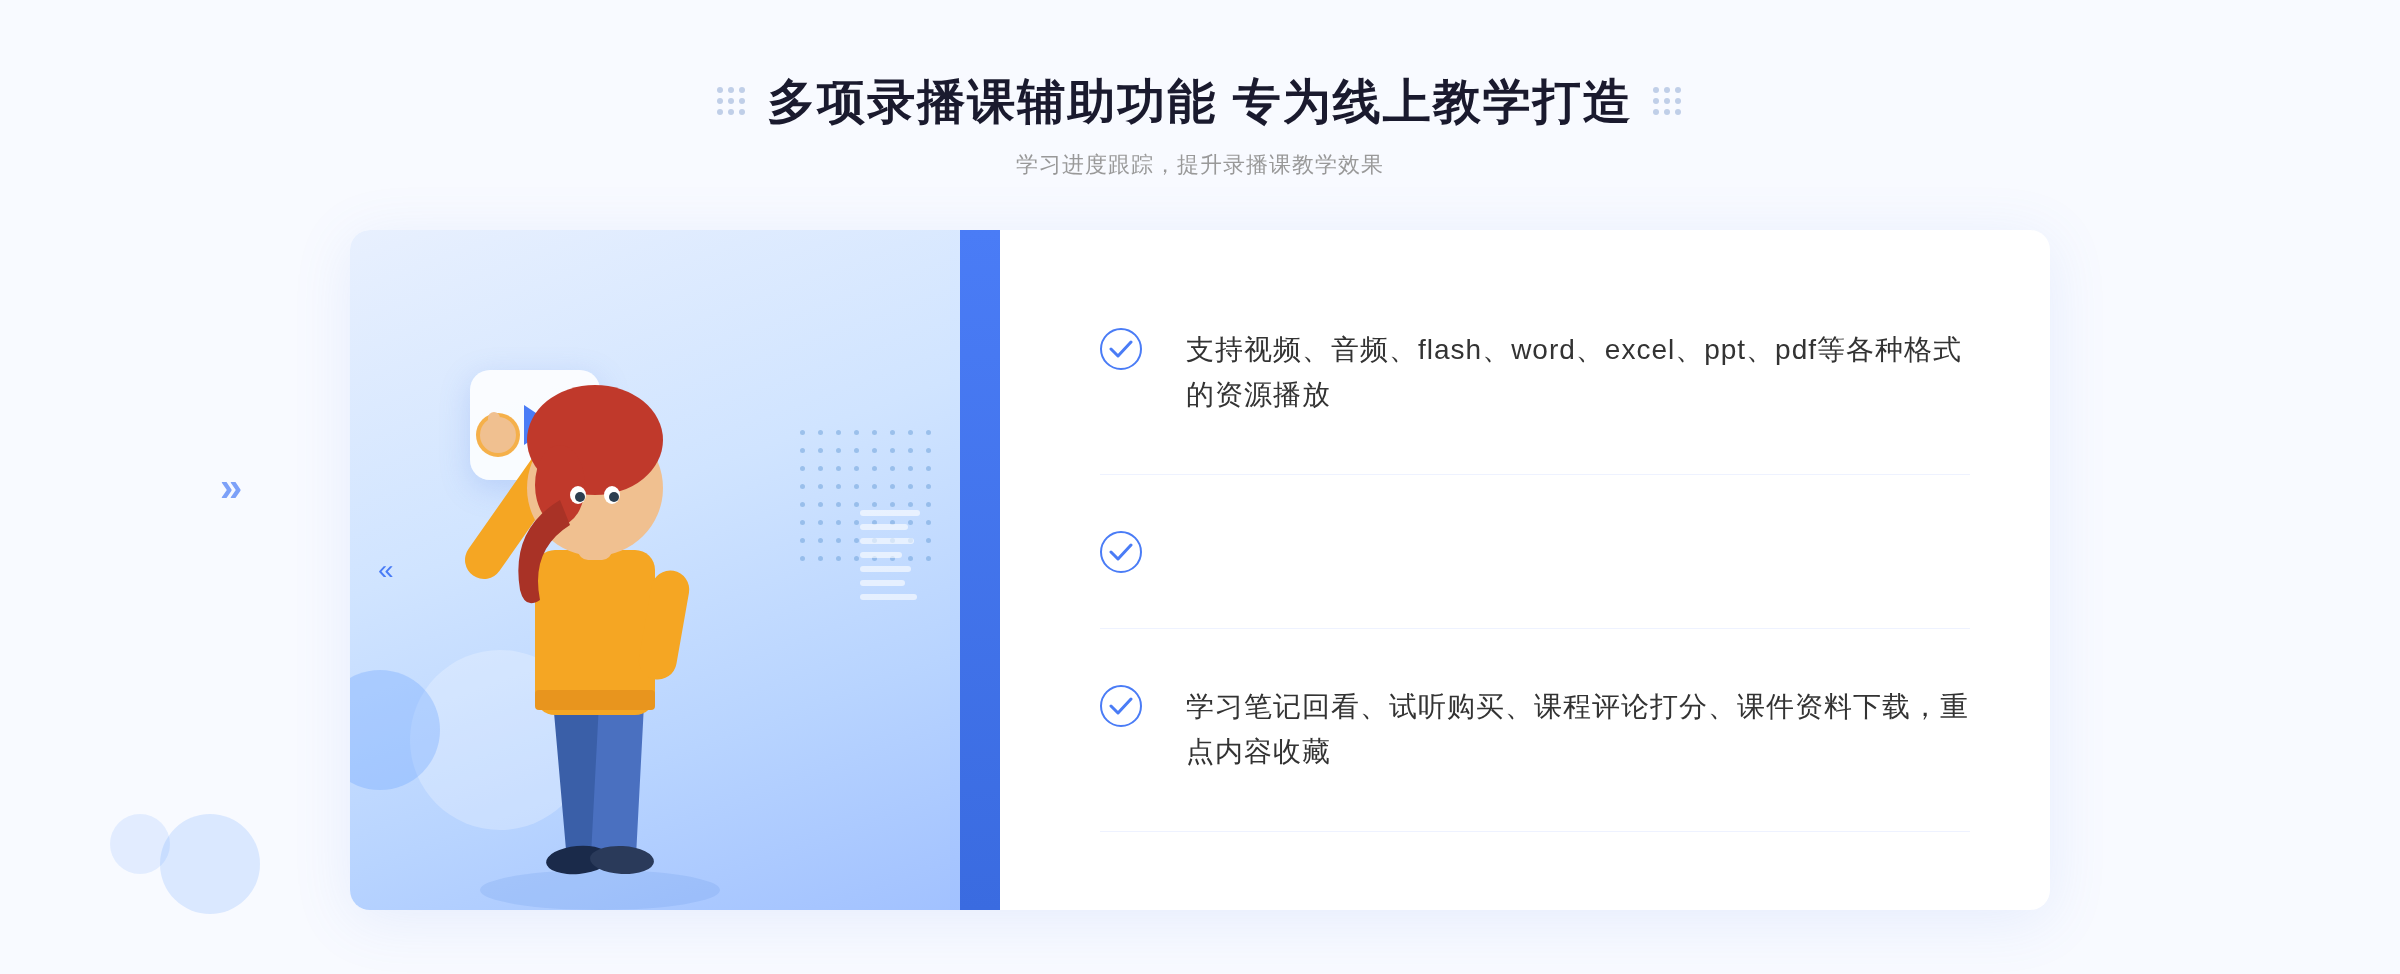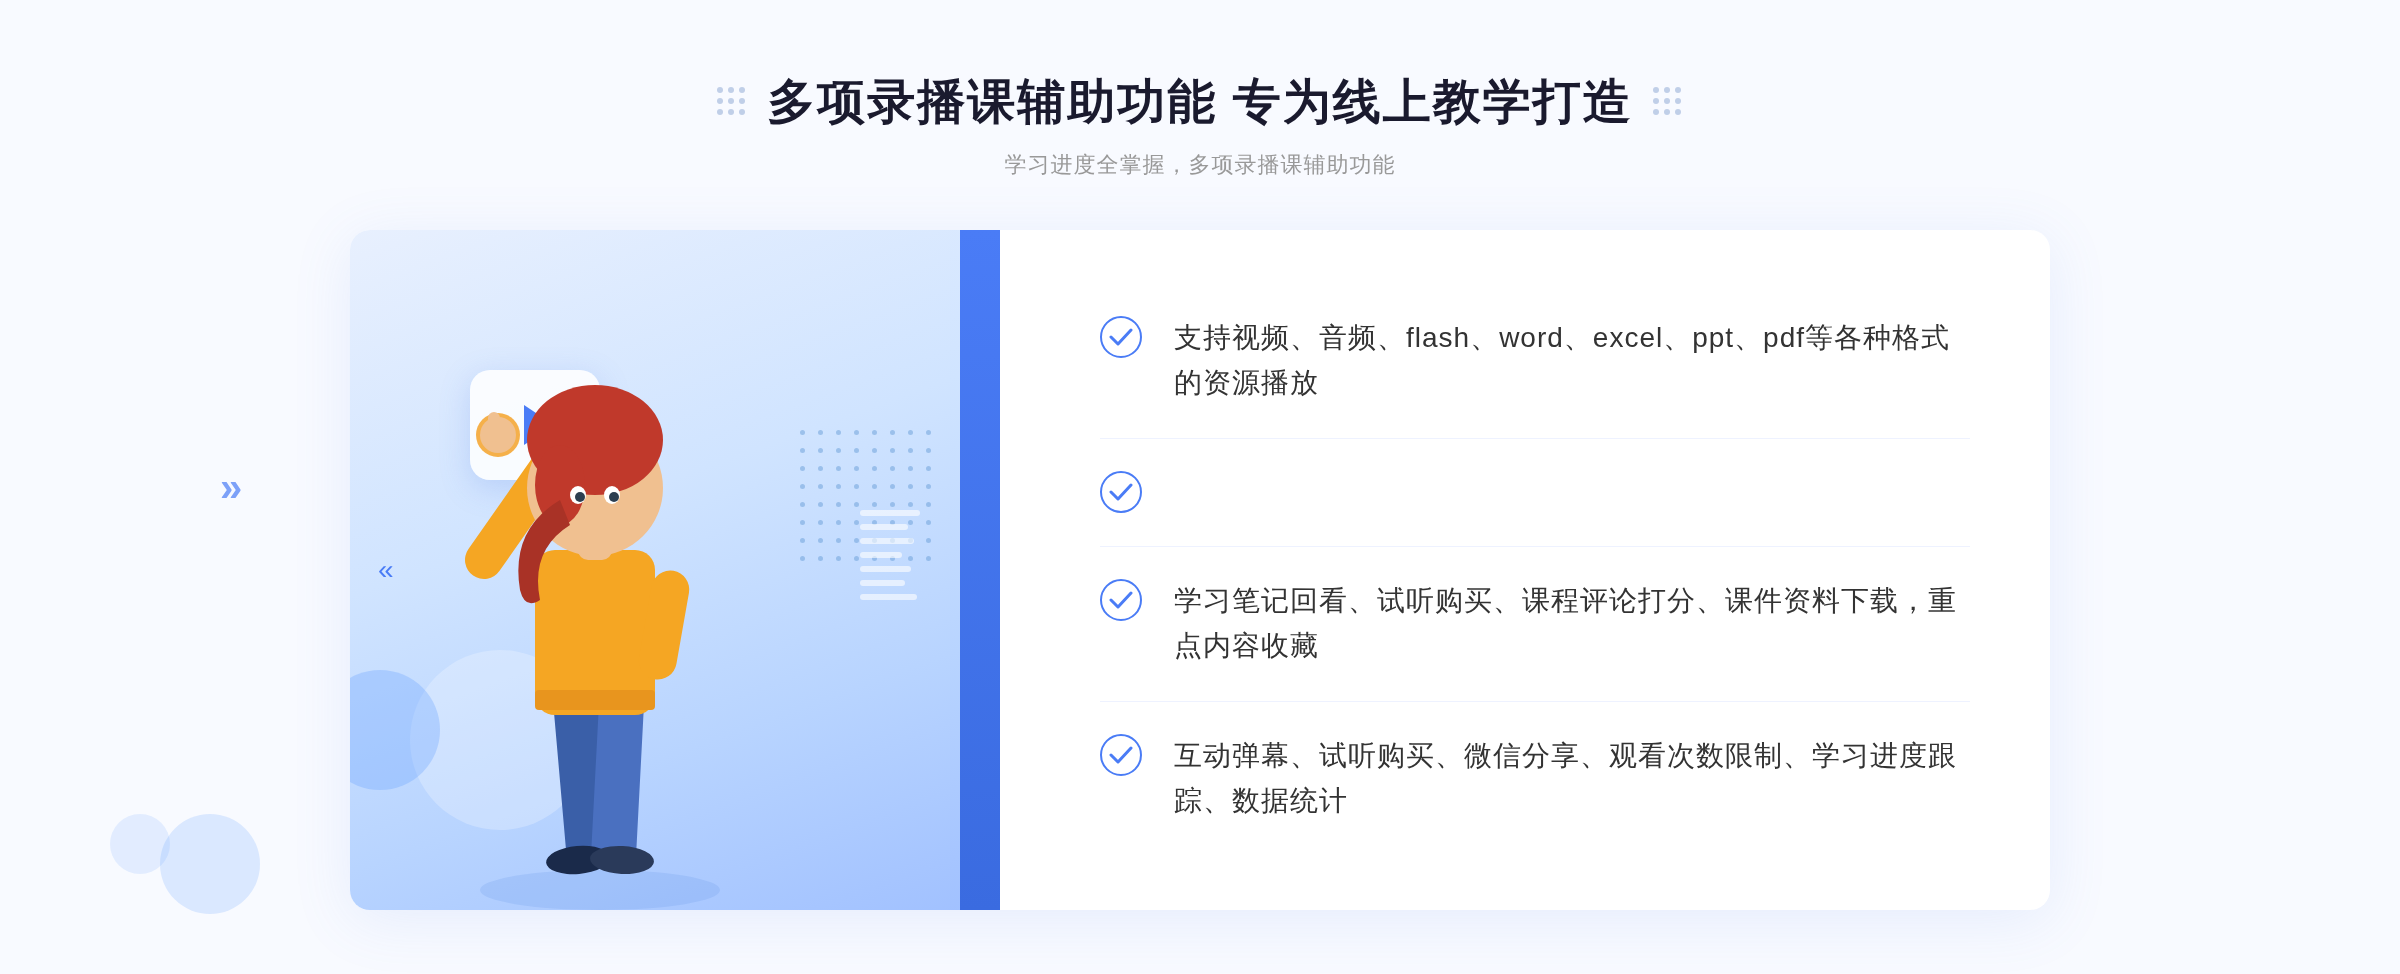--- a/index.html
+++ b/index.html
@@ -221,21 +221,21 @@
       flex: 1;
       padding: 60px 80px 60px 100px;
       display: flex;
       flex-direction: column;
       justify-content: space-around;
     }
 
     .feature-item {
       display: flex;
       align-items: flex-start;
-      gap: 32px;
+      gap: 44px;
       padding: 20px 0;
     }
 
     .check-circle {
       width: 42px;
       height: 42px;
       border-radius: 50%;
       border: 2.5px solid #4a7cf6;
       display: flex;
       align-items: center;
@@ -313,21 +313,21 @@
           <span></span>
           <span></span>
         <span></span>
           <span></span>
           <span></span>
         <span></span>
           <span></span>
           <span></span>
       </div>
     </div>
-    <p class="header-subtitle">学习进度全掌握，多项录播课辅助功能</p>
+    <p class="header-subtitle">学习进度跟踪，提升录播课教学效果</p>
   </div>
 
   <div class="outside-arrow">»</div>
 
   <div class="main-content">
 
     <div class="left-illustration">
 
       <div class="blue-bar"></div>
 
@@ -486,28 +486,20 @@
         <div class="check-circle">
           <svg width="24" height="18" viewBox="0 0 24 18">
             <polyline points="2,9 9,16 22,2" fill="none" stroke="#4a7cf6" stroke-width="3" stroke-linecap="round" stroke-linejoin="round"></polyline>
           </svg>
         </div>
         <span class="feature-text">学习笔记回看、试听购买、课程评论打分、课件资料下载，重点内容收藏</span>
       </div>
 
       <div class="feature-divider"></div>
 
-      <div class="feature-item">
-        <div class="check-circle">
-          <svg width="24" height="18" viewBox="0 0 24 18">
-            <polyline points="2,9 9,16 22,2" fill="none" stroke="#4a7cf6" stroke-width="3" stroke-linecap="round" stroke-linejoin="round"></polyline>
-          </svg>
-        </div>
-        <span class="feature-text">互动弹幕、试听购买、微信分享、观看次数限制、学习进度跟踪、数据统计</span>
-      </div>
 
     </div>
   </div>
 
   <div class="bg-circle-blue"></div>
   <div class="bg-circle-blue-2"></div>
 
 </div>
 
 </body></html>

